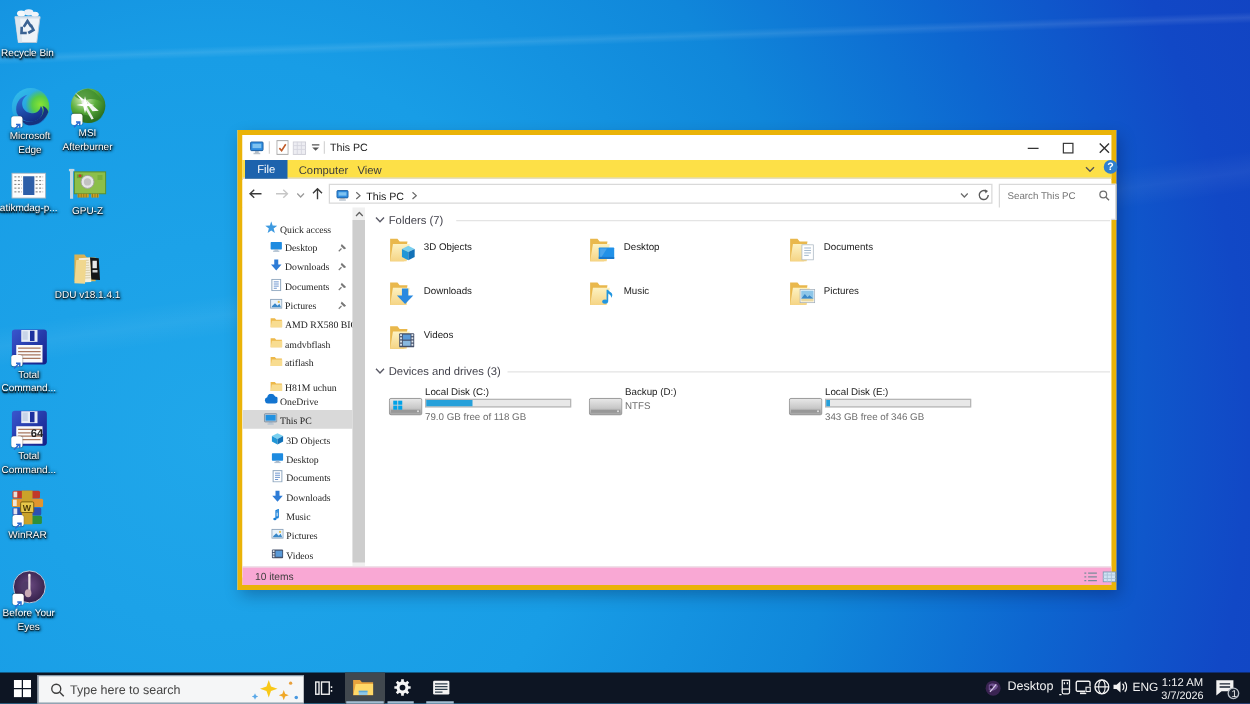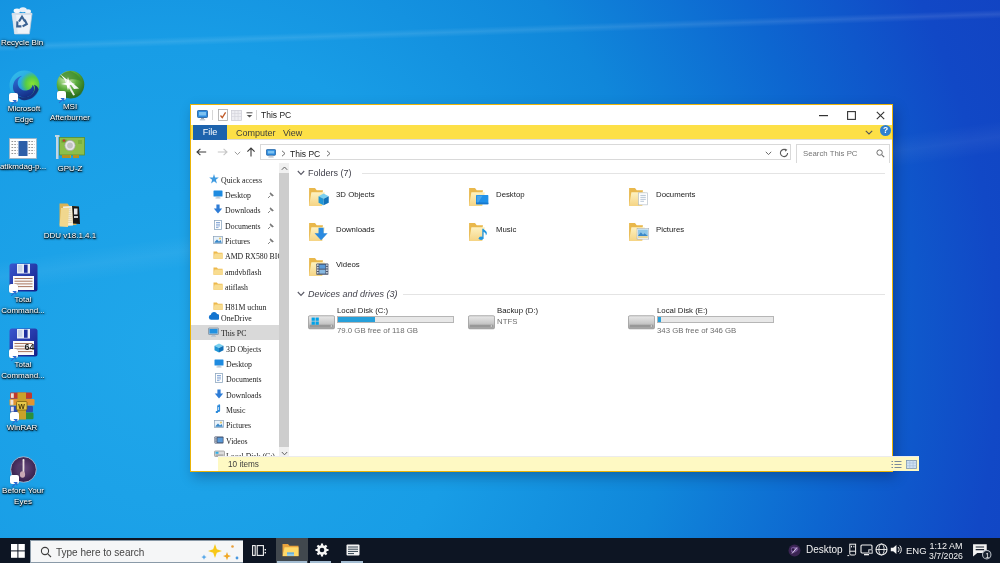--- a/index.html
+++ b/index.html
@@ -16,27 +16,27 @@
 
 .dicon { position:absolute; width:64px; text-align:center; color:#fff; }
 .dicon .lbl { font-size:8px; line-height:10.5px; margin-top:3px;
   text-shadow:0 1px 1px #000, 0 0 3px rgba(0,0,0,0.9), 1px 1px 2px rgba(0,0,0,.85); }
 .dicon svg.main { display:block; margin:0 auto; }
 .badge { position:absolute; width:9px; height:9px; background:#fff; border-radius:2px;
   box-shadow:0 0 1px rgba(0,0,0,.4); }
 
 
 #win { position:absolute; left:190px; top:104px; width:703px; height:368px;
-  background:#fff; border:1px solid #eab308; box-shadow:3px 5px 12px rgba(0,0,40,0.28); font-size:9px; color:#1a1a1a; }
+  background:#fff; border:4px solid #eab308; box-shadow:3px 5px 12px rgba(0,0,40,0.28); font-size:9px; color:#1a1a1a; }
 #titlebar { position:absolute; left:0; top:0; width:100%; height:20px; background:#fff; }
 #tabsrow { position:absolute; left:0; top:20px; width:100%; height:15px; background:#fde047; border-bottom:1px solid #dcdcdc; }
 #addrrow { position:absolute; left:0; top:36px; width:100%; height:22px; background:#fff; }
 #winbody { position:absolute; left:0; top:58px; width:100%; height:296px; background:#fff; }
-#statusbar{ position:absolute; left:0; bottom:0; width:100%; height:15px; background:#fef9c3; border-top:1px solid #ececec;
-  font-size:8.2px; color:#3f3f3f;margin-left:27px; }
+#statusbar{ position:absolute; left:0; bottom:0; width:100%; height:15px; background:#f9a8d4; border-top:1px solid #ececec;
+  font-size:8.2px; color:#3f3f3f; }
 
 .ttxt { position:absolute; top:4.5px; font-size:8.5px; color:#1a1a1a; }
 .tabtxt { position:absolute; top:3px; font-size:9px; color:#3c3c3c; }
 #filetab { position:absolute; left:2px; top:0; width:34px; height:15px; background:#1d63ad; color:#fff;
   text-align:center; line-height:15px; font-size:9px; }
 
 
 #nav { position:absolute; left:0; top:0; width:98px; height:296px; overflow:hidden;font-family:Liberation Serif, serif; }
 .nrow { position:absolute; left:0; width:88px; height:15px; }
 .nrow .nt { position:absolute; left:35px; top:4px; font-size:7.8px; white-space:nowrap; }
@@ -622,21 +622,21 @@
               <rect x="25" y="15" width="2" height="2.2"></rect>
               <rect x="25" y="18.5" width="2" height="2.2"></rect>
               <rect x="25" y="22" width="2" height="2.2"></rect>
             </g>
        <rect x="15.5" y="12" width="8.5" height="5.5" fill="#5a9ad8"></rect>
        <rect x="15.5" y="18.8" width="8.5" height="5.5" fill="#88b8e0"></rect>
       </svg>
       <div class="tlbl">Videos</div>
      </div>
 
-     <div class="ghead" style="left:18px;top:126px;font-style:italic;">Devices and drives (3)</div>
+     <div class="ghead" style="left:18px;top:126px;">Devices and drives (3)</div>
      <svg style="position:absolute;left:7px;top:128px;" width="8" height="6" viewBox="0 0 8 6">
           <path d="M0.8,1 L4,4.4 L7.2,1" stroke="#5a5a66" stroke-width="1.1" fill="none"></path>
         </svg>
      <div class="gline" style="left:113px;top:131px;width:482px;"></div>
 
      <div class="tile dtile" style="left:15px;top:143px;">
       <svg style="position:absolute;left:3px;top:7px;" width="27" height="19" viewBox="0 0 30 21">
        <rect x="0.5" y="3" width="29" height="14.5" rx="1.5" fill="url(#dgrad)" stroke="#8e8e8e" stroke-width="0.8"></rect>
        <rect x="2" y="13" width="26" height="2.8" fill="#989898"></rect>
        <circle cx="26" cy="14.4" r="0.9" fill="#e0e0e0"></circle>

